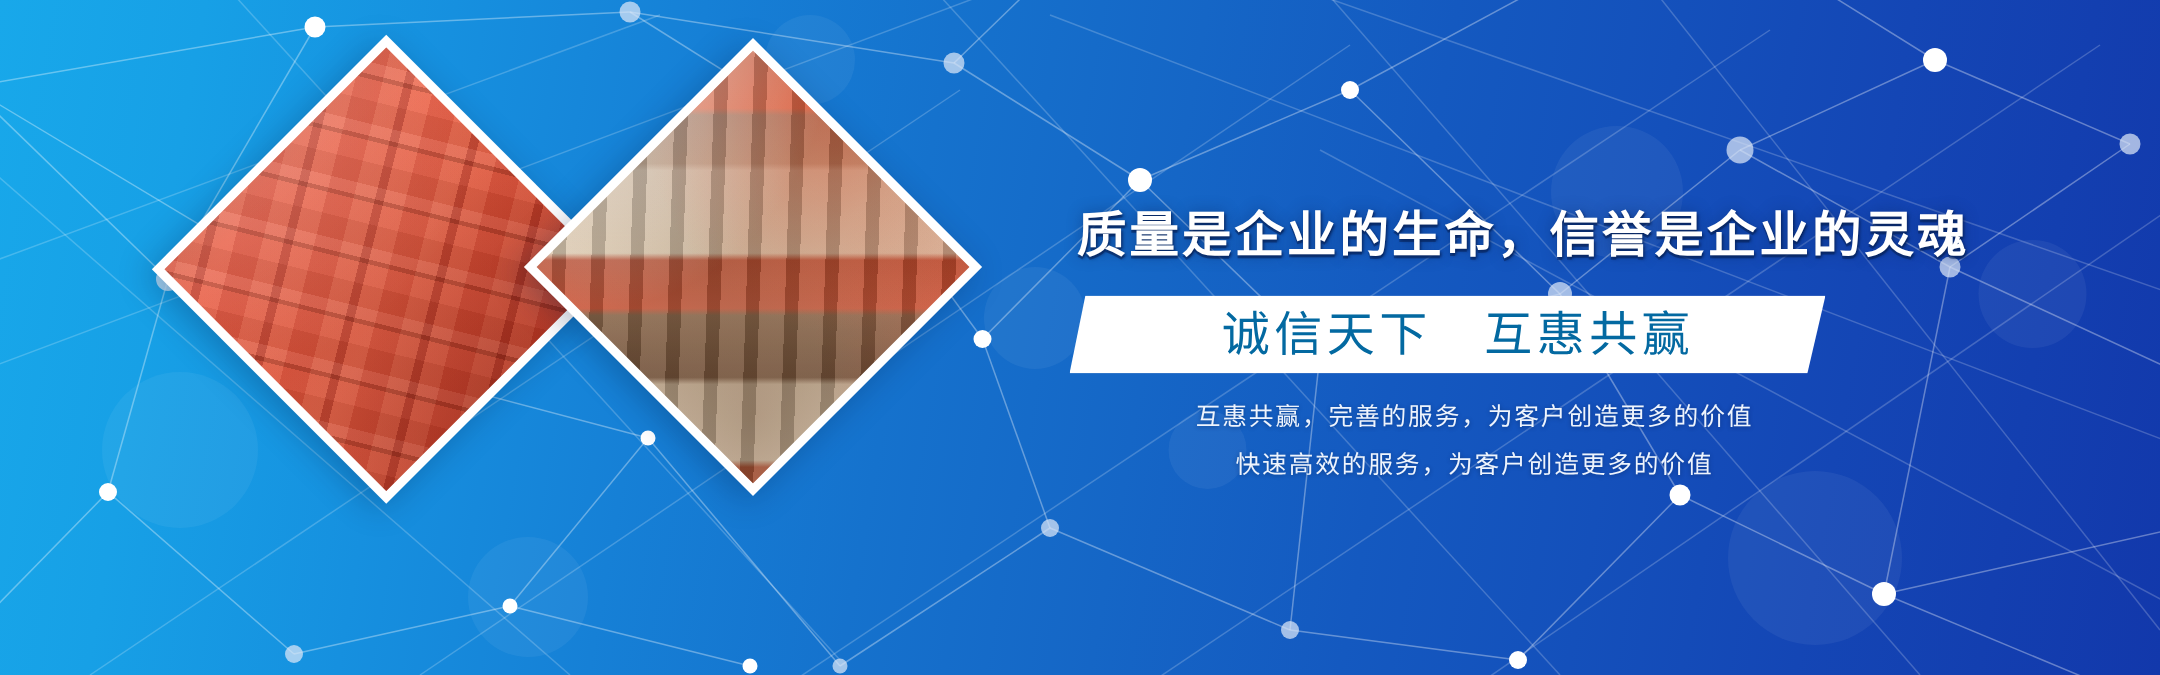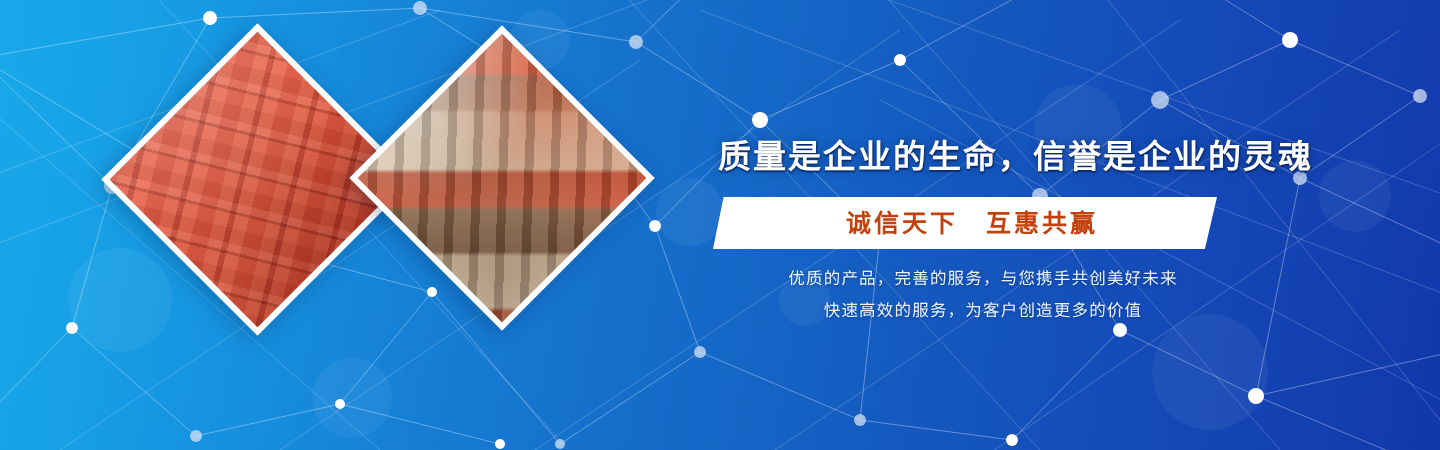--- a/index.html
+++ b/index.html
@@ -172,25 +172,25 @@
     background: #ffffff;
     clip-path: polygon(2.1% 0%, 100% 0%, 97.6% 100%, 0% 100%);
     box-shadow: 0 3px 12px rgba(4, 22, 64, .22);
   }
   .ribbon-text {
     position: absolute;
     inset: 0;
     display: flex;
     align-items: center;
     justify-content: center;
-    font-size: 25px;
+    font-size: 32px;
     line-height: 25px;
-    font-weight: bold;
+    font-weight: normal;
     letter-spacing: 3px;
-    color: #c2410c;
+    color: #0369a1;
     white-space: pre;
     padding-left: 14px;
   }
 
   .subcopy {
     position: absolute;
     left: 718px;
     top: 262px;
     width: 530px;
     text-align: center;
@@ -325,17 +325,17 @@
     </div>
   </div>
 
   <div class="headline">质量是企业的生命，信誉是企业的灵魂</div>
 
   <div class="ribbon">
     <div class="ribbon-text">诚信天下　互惠共赢</div>
   </div>
 
   <div class="subcopy">
-    <div>优质的产品，完善的服务，与您携手共创美好未来</div>
+    <div>互惠共赢，完善的服务，为客户创造更多的价值</div>
     <div>快速高效的服务，为客户创造更多的价值</div>
   </div>
 
 </div>
 
 </body></html>

